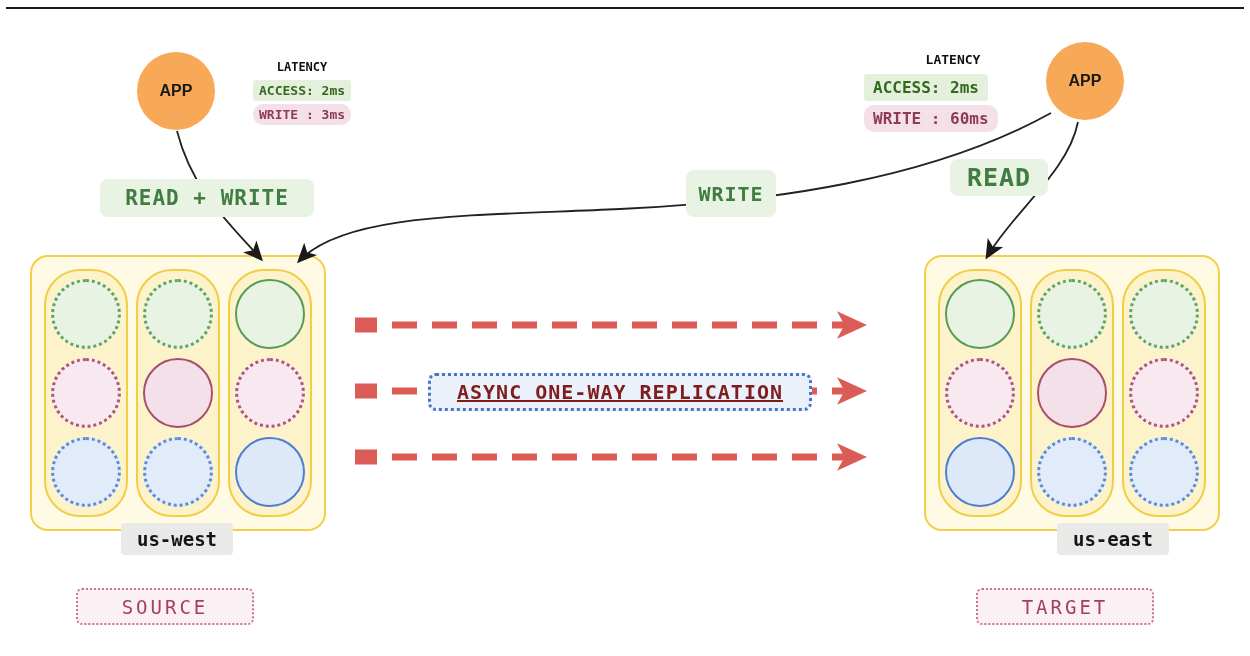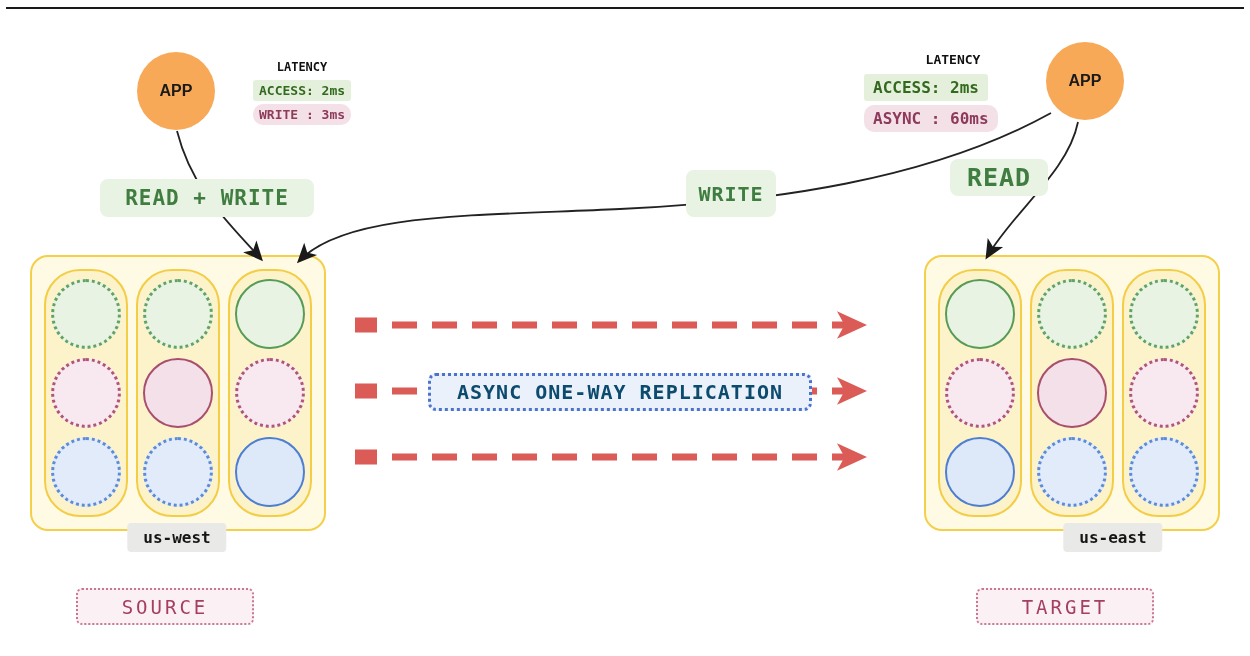--- a/index.html
+++ b/index.html
@@ -38,21 +38,21 @@
   }
   .pill-read-write{left:100px;top:179px;width:214px;height:38px;font-size:21px;}
   .pill-write{left:686px;top:170px;width:90px;height:47px;font-size:20px;}
   .pill-read{left:950px;top:159px;width:98px;height:37px;font-size:25px;}
 
   .replication-label{
     position:absolute;left:428px;top:373px;width:384px;height:38px;
     background:#EAF1FB;border:3px dotted #4A74C9;border-radius:8px;
     display:flex;align-items:center;justify-content:center;
     font-family:"DejaVu Sans Mono","Liberation Mono",monospace;font-weight:bold;
-    font-size:20px;color:#0c4a6e;letter-spacing:1px;z-index:6;box-sizing:border-box;
+    font-size:20px;color:#7f1d1d;letter-spacing:1px;z-index:6;box-sizing:border-box;text-decoration:underline;
   }
 
   .cluster{
     position:absolute;width:296px;height:276px;background:#FFFAE4;
     border:2px solid #F4CF4A;border-radius:18px;box-sizing:border-box;
     display:flex;gap:8px;padding:12px;z-index:1;
   }
   .cluster-west{left:30px;top:255px;}
   .cluster-east{left:924px;top:255px;}
   .db-column{
@@ -65,21 +65,21 @@
   .green-solid {border:2.5px solid #569B56;background:#E9F3E3;}
   .pink-dotted {border:3px dotted #AF5678;background:#F7E9EF;}
   .pink-solid  {border:2.5px solid #A84E6E;background:#F3E0E9;}
   .blue-dotted {border:3px dotted #5C8BD8;background:#E1EBF9;}
   .blue-solid  {border:2.5px solid #4D7ED1;background:#DDE9F8;}
 
   .region-label{
     position:absolute;top:523px;transform:translateX(-50%);
     background:#E9E9E7;color:#151515;border-radius:4px;padding:5px 16px;
     font-family:"DejaVu Sans Mono","Liberation Mono",monospace;font-weight:bold;
-    font-size:16px;z-index:6;white-space:nowrap;
+    font-size:19px;z-index:6;white-space:nowrap;
   }
   .region-west{left:177px;}
   .region-east{left:1072px;margin-left:41px;}
 
   .role-badge{
     position:absolute;top:588px;width:178px;height:37px;
     background:#FBF0F4;border:2px dotted #C9778F;border-radius:6px;
     display:flex;align-items:center;justify-content:center;
     font-family:"DejaVu Sans Mono","Liberation Mono",monospace;
     font-size:19px;color:#A63E5F;letter-spacing:3px;z-index:6;box-sizing:border-box;
@@ -173,21 +173,21 @@
   <div class="green-pill pill-write">WRITE</div>
   <div class="replication-label">ASYNC ONE-WAY REPLICATION</div>
 
   <div class="app-circle app-right">
     <span>APP</span>
   </div>
 
   <div class="latency latency-right">
     <div class="latency-title">LATENCY</div>
     <div class="latency-row green">ACCESS: 2ms</div>
-    <div class="latency-row pink">ASYNC : 60ms</div>
+    <div class="latency-row pink">WRITE : 60ms</div>
   </div>
 
   <div class="green-pill pill-read">READ</div>
 
   <div class="region-label region-east mono">us-east</div>
   <div class="role-badge badge-target">TARGET</div>
 
 </div>
 
 </body></html>

